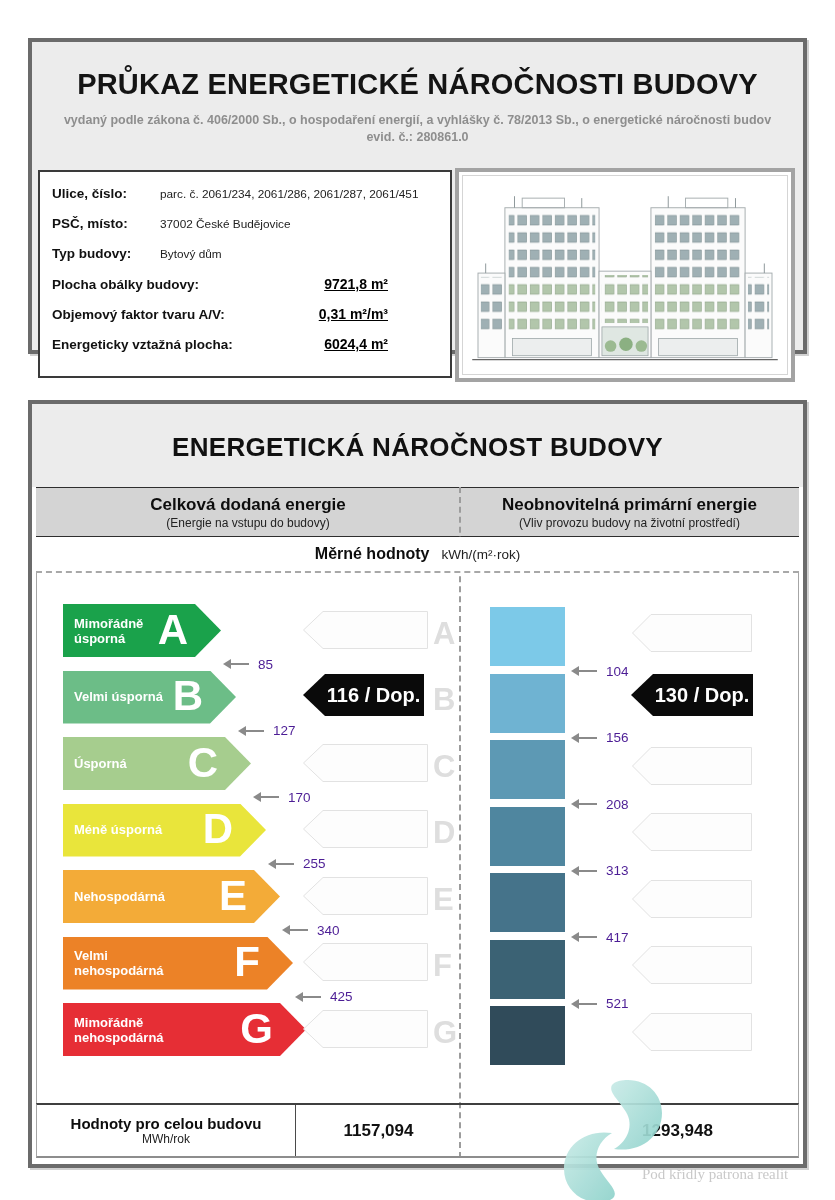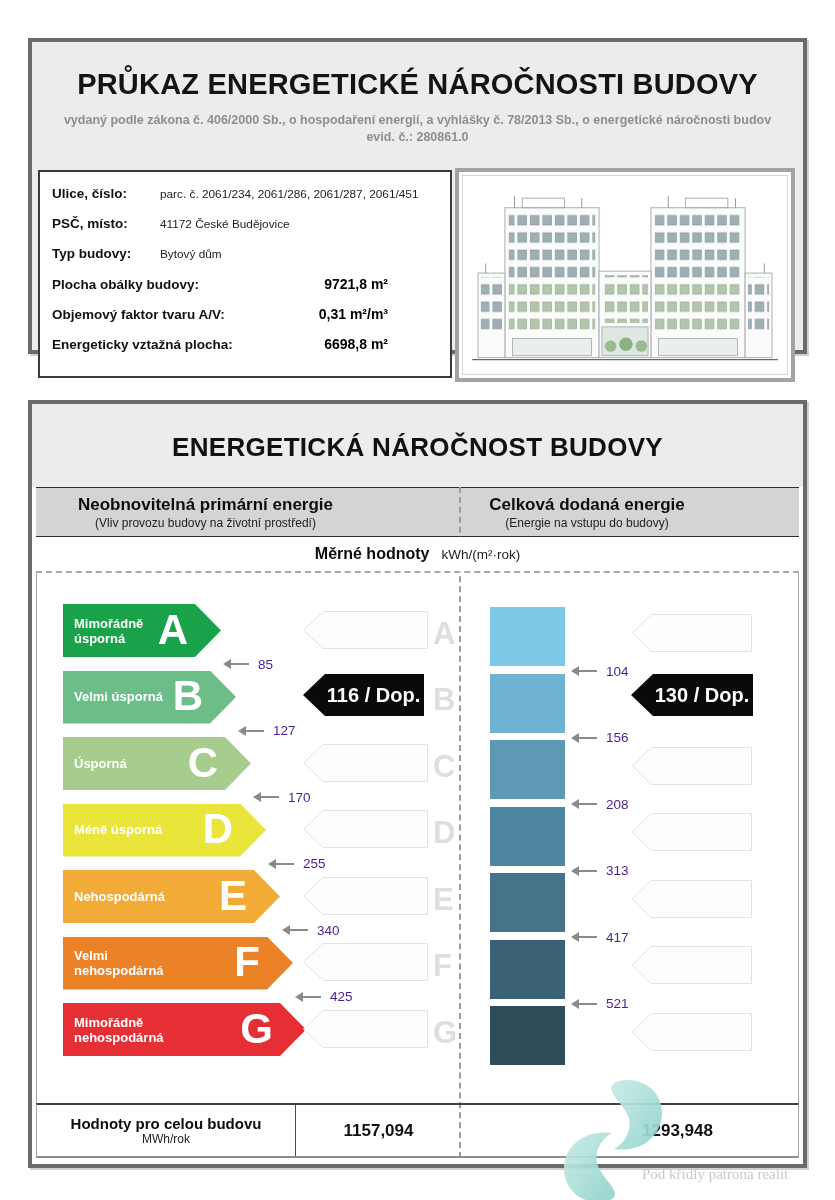--- a/index.html
+++ b/index.html
@@ -13,21 +13,21 @@
   .sub-title { margin-top:10px; text-align:center; font-size:12.5px; font-weight:bold; color:#8e8e8e; line-height:1.5; }
   .evid { text-align:center; font-size:12.5px; font-weight:bold; color:#8e8e8e; }
 
   .info-box { position:absolute; left:6px; top:128px; width:414px; height:208px;
               background:#fff; border:2px solid #3a3a3a; padding:14px 20px 10px 12px; }
   .irow { display:flex; align-items:baseline; height:30px; font-size:13.5px; }
   .irow .lbl { font-weight:bold; color:#111; }
   .irow.txt .lbl { width:108px; flex:none; }
   .irow.txt .val { font-size:11.8px; color:#222; }
   .irow.num { justify-content:space-between; }
-  .irow.num .val { font-weight:bold; font-size:14px; margin-right:42px; }
+  .irow.num .val { font-weight:bold; font-size:14px; margin-right:42px;text-decoration:underline; }
 
   .img-box { position:absolute; right:8px; top:126px; width:340px; height:214px;
              background:#fff; border:4px solid #a3a3a3; padding:3px; }
   .img-inner { width:100%; height:100%; border:1px solid #d5d5d5; background:#fff;
                display:flex; align-items:center; justify-content:center; }
 
   
   .box2 { position:absolute; left:28px; top:400px; width:779px; height:768px;
           background:#fff; border:4px solid #6b6b6b; box-shadow:2px 2px 0 rgba(0,0,0,.18); }
   .strip { position:absolute; left:0; top:0; width:771px; height:83px; background:#ececec; }
@@ -103,37 +103,37 @@
     <div class="sub-title">vydaný podle zákona č. 406/2000 Sb., o hospodaření energií, a vyhlášky č. 78/2013 Sb., o energetické náročnosti budov</div>
     <div class="evid">evid. č.: 280861.0</div>
 
     <div class="info-box">
       <div class="irow txt">
         <span class="lbl">Ulice, číslo:</span>
         <span class="val">parc. č. 2061/234, 2061/286, 2061/287, 2061/451</span>
       </div>
       <div class="irow txt">
         <span class="lbl">PSČ, místo:</span>
-        <span class="val">41172  České Budějovice</span>
+        <span class="val">37002  České Budějovice</span>
       </div>
       <div class="irow txt">
         <span class="lbl">Typ budovy:</span>
         <span class="val">Bytový dům</span>
       </div>
       <div class="irow num">
         <span class="lbl">Plocha obálky budovy:</span>
         <span class="val">9721,8 m²</span>
       </div>
       <div class="irow num">
         <span class="lbl">Objemový faktor tvaru A/V:</span>
         <span class="val">0,31 m²/m³</span>
       </div>
       <div class="irow num">
         <span class="lbl">Energeticky vztažná plocha:</span>
-        <span class="val">6698,8 m²</span>
+        <span class="val">6024,4 m²</span>
       </div>
     </div>
 
     <div class="img-box">
       <div class="img-inner">
         <svg width="320" height="196" viewBox="0 0 330 204">
           <defs>
             <pattern id="pw" width="13" height="18" patternUnits="userSpaceOnUse">
               <rect x="1.5" y="4" width="9" height="10" fill="#9fb0b4" stroke="#7c8d90" stroke-width="0.6"></rect>
             </pattern>
@@ -175,27 +175,27 @@
         </svg>
       </div>
     </div>
   </div>
 
   <div class="box2">
     <div class="strip"></div>
     <div class="section-title">ENERGETICKÁ NÁROČNOST BUDOVY</div>
 
     <div class="col-header">
+      <div class="col-h left">
+        <span class="t">Celková dodaná energie</span>
+        <span class="s">(Energie na vstupu do budovy)</span>
+      </div>
       <div class="col-h right">
         <span class="t">Neobnovitelná primární energie</span>
         <span class="s">(Vliv provozu budovy na životní prostředí)</span>
-      </div>
-      <div class="col-h left">
-        <span class="t">Celková dodaná energie</span>
-        <span class="s">(Energie na vstupu do budovy)</span>
       </div>
     </div>
 
     <div class="divider"></div>
 
     <div class="merne">
       <span class="m1">Měrné hodnoty</span>
       <span class="m2">kWh/(m²·rok)</span>
     </div>
 

